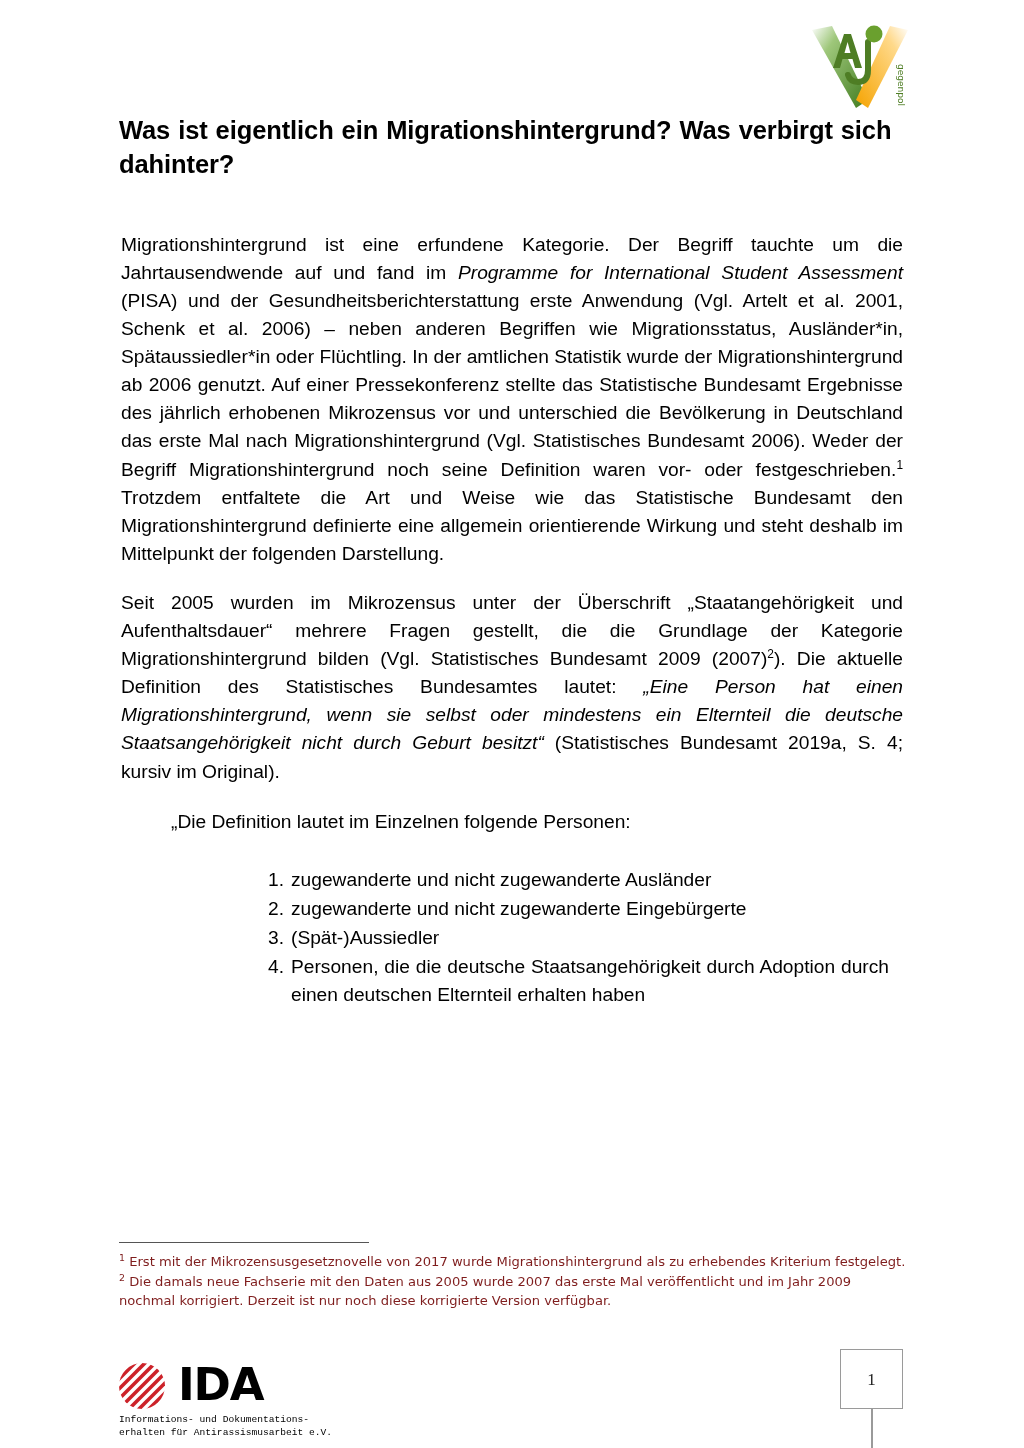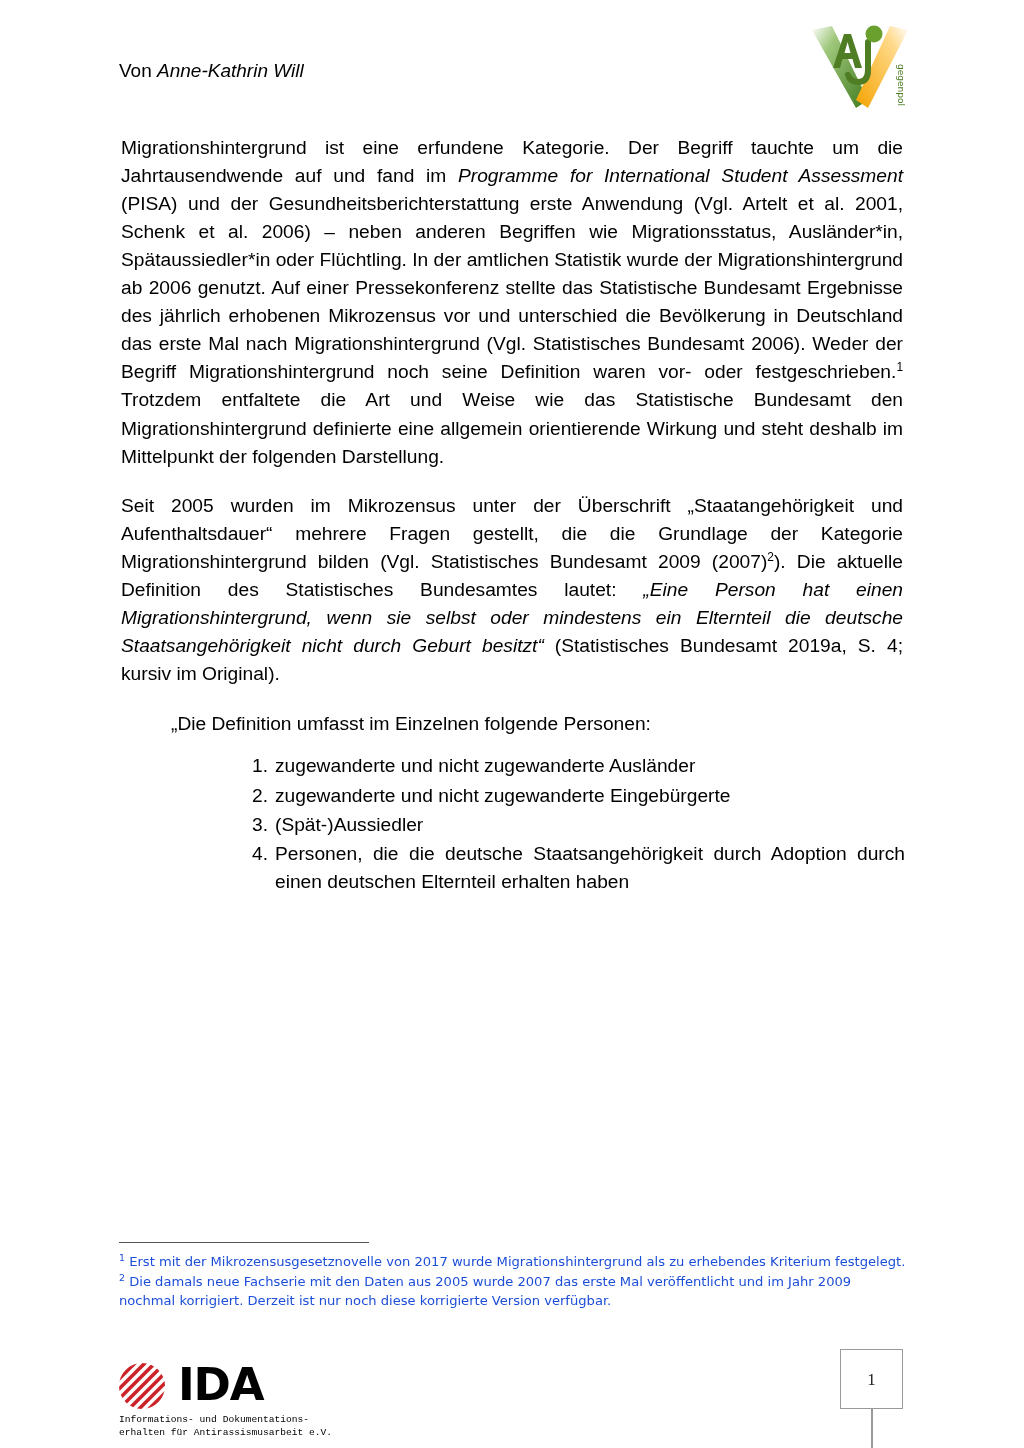--- a/index.html
+++ b/index.html
@@ -90,21 +90,21 @@
 
   .quote-open {
     font-size: 19.2px;
     line-height: 28.1px;
     margin: 0;
     padding-top: 20px;
     padding-left: 52px;
   }
 
   ol.def-list {
-    margin: 0;
+    margin: 16px;
     padding-top: 14px;
     padding-left: 0;
     list-style: none;
     counter-reset: defitem;
   }
   ol.def-list li {
     counter-increment: defitem;
     font-size: 19.2px;
     line-height: 28.1px;
     position: relative;
@@ -131,21 +131,21 @@
     width: 250px;
     height: 0;
     border-top: 1.3px solid #555555;
     margin: 0 0 9px 0;
   }
   .fn-line {
     font-family: "DejaVu Sans", sans-serif;
     font-size: 13.1px;
     line-height: 19.5px;
     margin: 0;
-    color: #1d4ed8;
+    color: #7f1d1d;
   }
   .fn-line sup {
     font-size: 0.72em;
     vertical-align: super;
     line-height: 0;
   }
 
   
   #ida-logo {
     position: absolute;
@@ -243,30 +243,30 @@
       <path d="M62,30 L62,58 Q62,70 52,70 Q44,70 42,63" stroke="#4e7d24" stroke-width="6" fill="none" stroke-linecap="round"></path>
 
       <circle cx="68" cy="22" r="8.5" fill="#6aa02e"></circle>
 
       <text x="92" y="52" fill="#4e7d24" font-family="DejaVu Sans, sans-serif" font-size="9" transform="rotate(90 92 52)">gegenpol</text>
     </svg>
   </div>
 
   <div id="content">
 
-
-    <p class="byline"><span>Von </span><span class="name">Anne-Kathrin Will</span></p>
+    <h1 class="doc-title">Was ist eigentlich ein Migrationshintergrund? Was verbirgt sich dahinter?</h1>
+
 
     <p class="body-par"><span>Migrationshintergrund ist eine erfundene Kategorie. Der Begriff tauchte um die Jahrtausendwende auf und fand im </span><em class="it">Programme for International Student Assessment</em><span> (PISA) und der Gesundheitsberichterstattung erste Anwendung (Vgl. Artelt et al. 2001, Schenk et al. 2006) – neben anderen Begriffen wie Migrationsstatus, Ausländer*in, Spätaussiedler*in oder Flüchtling. In der amtlichen Statistik wurde der Migrationshintergrund ab 2006 genutzt. Auf einer Pressekonferenz stellte das Statistische Bundesamt Ergebnisse des jährlich erhobenen Mikrozensus vor und unterschied die Bevölkerung in Deutschland das erste Mal nach Migrationshintergrund (Vgl. Statistisches Bundesamt 2006). Weder der Begriff Migrationshintergrund noch seine Definition waren vor- oder festgeschrieben.</span><sup class="fn">1</sup><span> Trotzdem entfaltete die Art und Weise wie das Statistische Bundesamt den Migrationshintergrund definierte eine allgemein orientierende Wirkung und steht deshalb im Mittelpunkt der folgenden Darstellung.</span></p>
 
 
     <p class="body-par par-after-head"><span>Seit 2005 wurden im Mikrozensus unter der Überschrift „Staatangehörigkeit und Aufenthaltsdauer“ mehrere Fragen gestellt, die die Grundlage der Kategorie Migrationshintergrund bilden (Vgl. Statistisches Bundesamt 2009 (2007)</span><sup class="fn">2</sup><span>). Die aktuelle Definition des Statistisches Bundesamtes lautet: </span><em class="it">„Eine Person hat einen Migrationshintergrund, wenn sie selbst oder mindestens ein Elternteil die deutsche Staatsangehörigkeit nicht durch Geburt besitzt“</em><span> (Statistisches Bundesamt 2019a, S. 4; kursiv im Original).</span></p>
 
 
-    <p class="quote-open">„Die Definition umfasst im Einzelnen folgende Personen:</p>
+    <p class="quote-open">„Die Definition lautet im Einzelnen folgende Personen:</p>
 
     <ol class="def-list">
       <li><span>zugewanderte und nicht zugewanderte Ausländer</span></li>
       <li><span>zugewanderte und nicht zugewanderte Eingebürgerte</span></li>
       <li><span>(Spät-)Aussiedler</span></li>
       <li><span>Personen, die die deutsche Staatsangehörigkeit durch Adoption durch einen deutschen Elternteil erhalten haben</span></li>
     </ol>
 
   </div>
 

